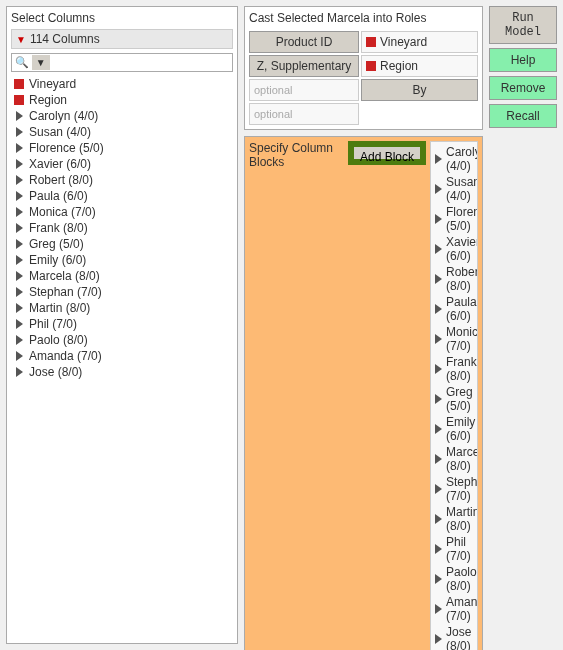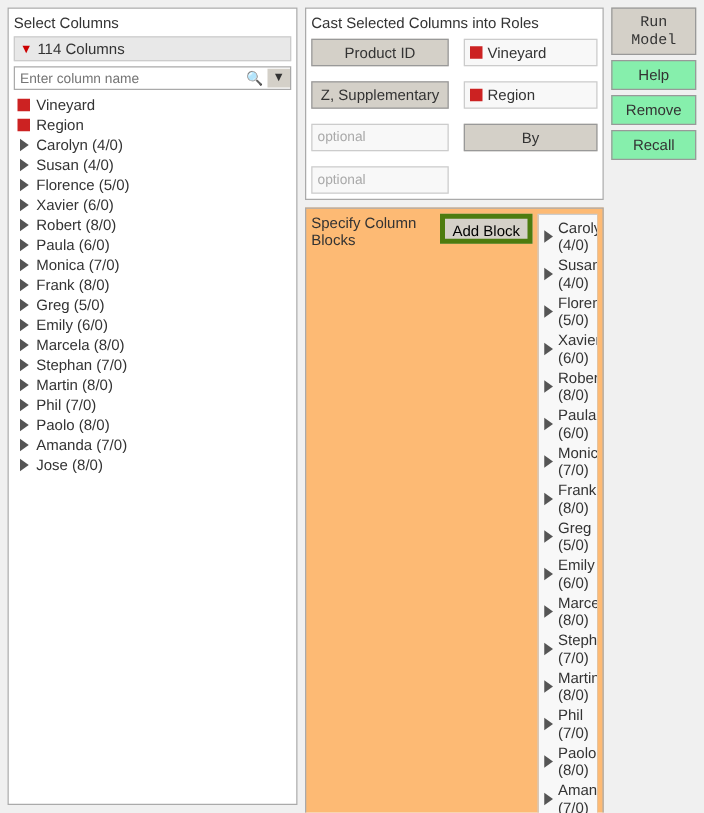--- a/index.html
+++ b/index.html
@@ -133,21 +133,21 @@
       padding: 4px;
     }
     .cast-roles-title {
       font-size: 12px;
       color: #333;
       margin-bottom: 6px;
     }
     .roles-grid {
       display: grid;
       grid-template-columns: 110px 1fr;
-      gap: 12px;
+      gap: 2px;
     }
     .role-btn {
       background: #d4d0c8;
       border: 1px solid #999;
       padding: 3px 6px;
       font-size: 12px;
       cursor: pointer;
       text-align: center;
       color: #333;
     }
@@ -187,21 +187,21 @@
       margin-bottom: 4px;
     }
     .blocks-content {
       display: flex;
       flex-direction: row;
       gap: 4px;
       flex: 1;
     }
     .add-block-btn {
       background: #d4d0c8;
-      border: 4px solid #4d7c0f;
+      border: 6px solid #4d7c0f;
       padding: 3px 6px;
       font-size: 12px;
       cursor: pointer;
       height: 24px;
       align-self: flex-start;
     }
     .blocks-list {
       flex: 1;
       overflow-y: auto;
       border: 1px solid #ccc;
@@ -243,21 +243,20 @@
 
 <div class="main-container">
 
   <div class="select-columns-panel">
     <div class="panel-title">Select Columns</div>
     <div class="columns-header">
       <span class="red-arrow">▼</span>
       <span class="columns-count">114 Columns</span>
     </div>
     <div class="search-row">
-      <input type="text" placeholder="Enter column name" style="">
       <button class="search-btn">🔍</button>
       <button class="dropdown-btn">▼</button>
     </div>
     <div class="column-list" id="column-list">
         <div class="col-item">
           <span class="col-icon">
             <span class="red-bar-icon"></span>
           </span>
           <span class="col-label">Vineyard</span>
         </div>
@@ -368,21 +367,21 @@
             <span class="triangle-icon"></span>
           </span>
           <span class="col-label">Jose (8/0)</span>
         </div>
       </div>
   </div>
 
   <div class="middle-section">
 
     <div class="cast-roles-panel">
-      <div class="cast-roles-title">Cast Selected Columns into Roles</div>
+      <div class="cast-roles-title">Cast Selected Marcela into Roles</div>
       <div class="roles-grid">
 
         <button class="role-btn">Product ID</button>
         <div class="role-value">
           <span class="red-bar-icon"></span>
           <span class="role-label">Vineyard</span>
         </div>
 
         <button class="role-btn">Z, Supplementary</button>
         <div class="role-value">

